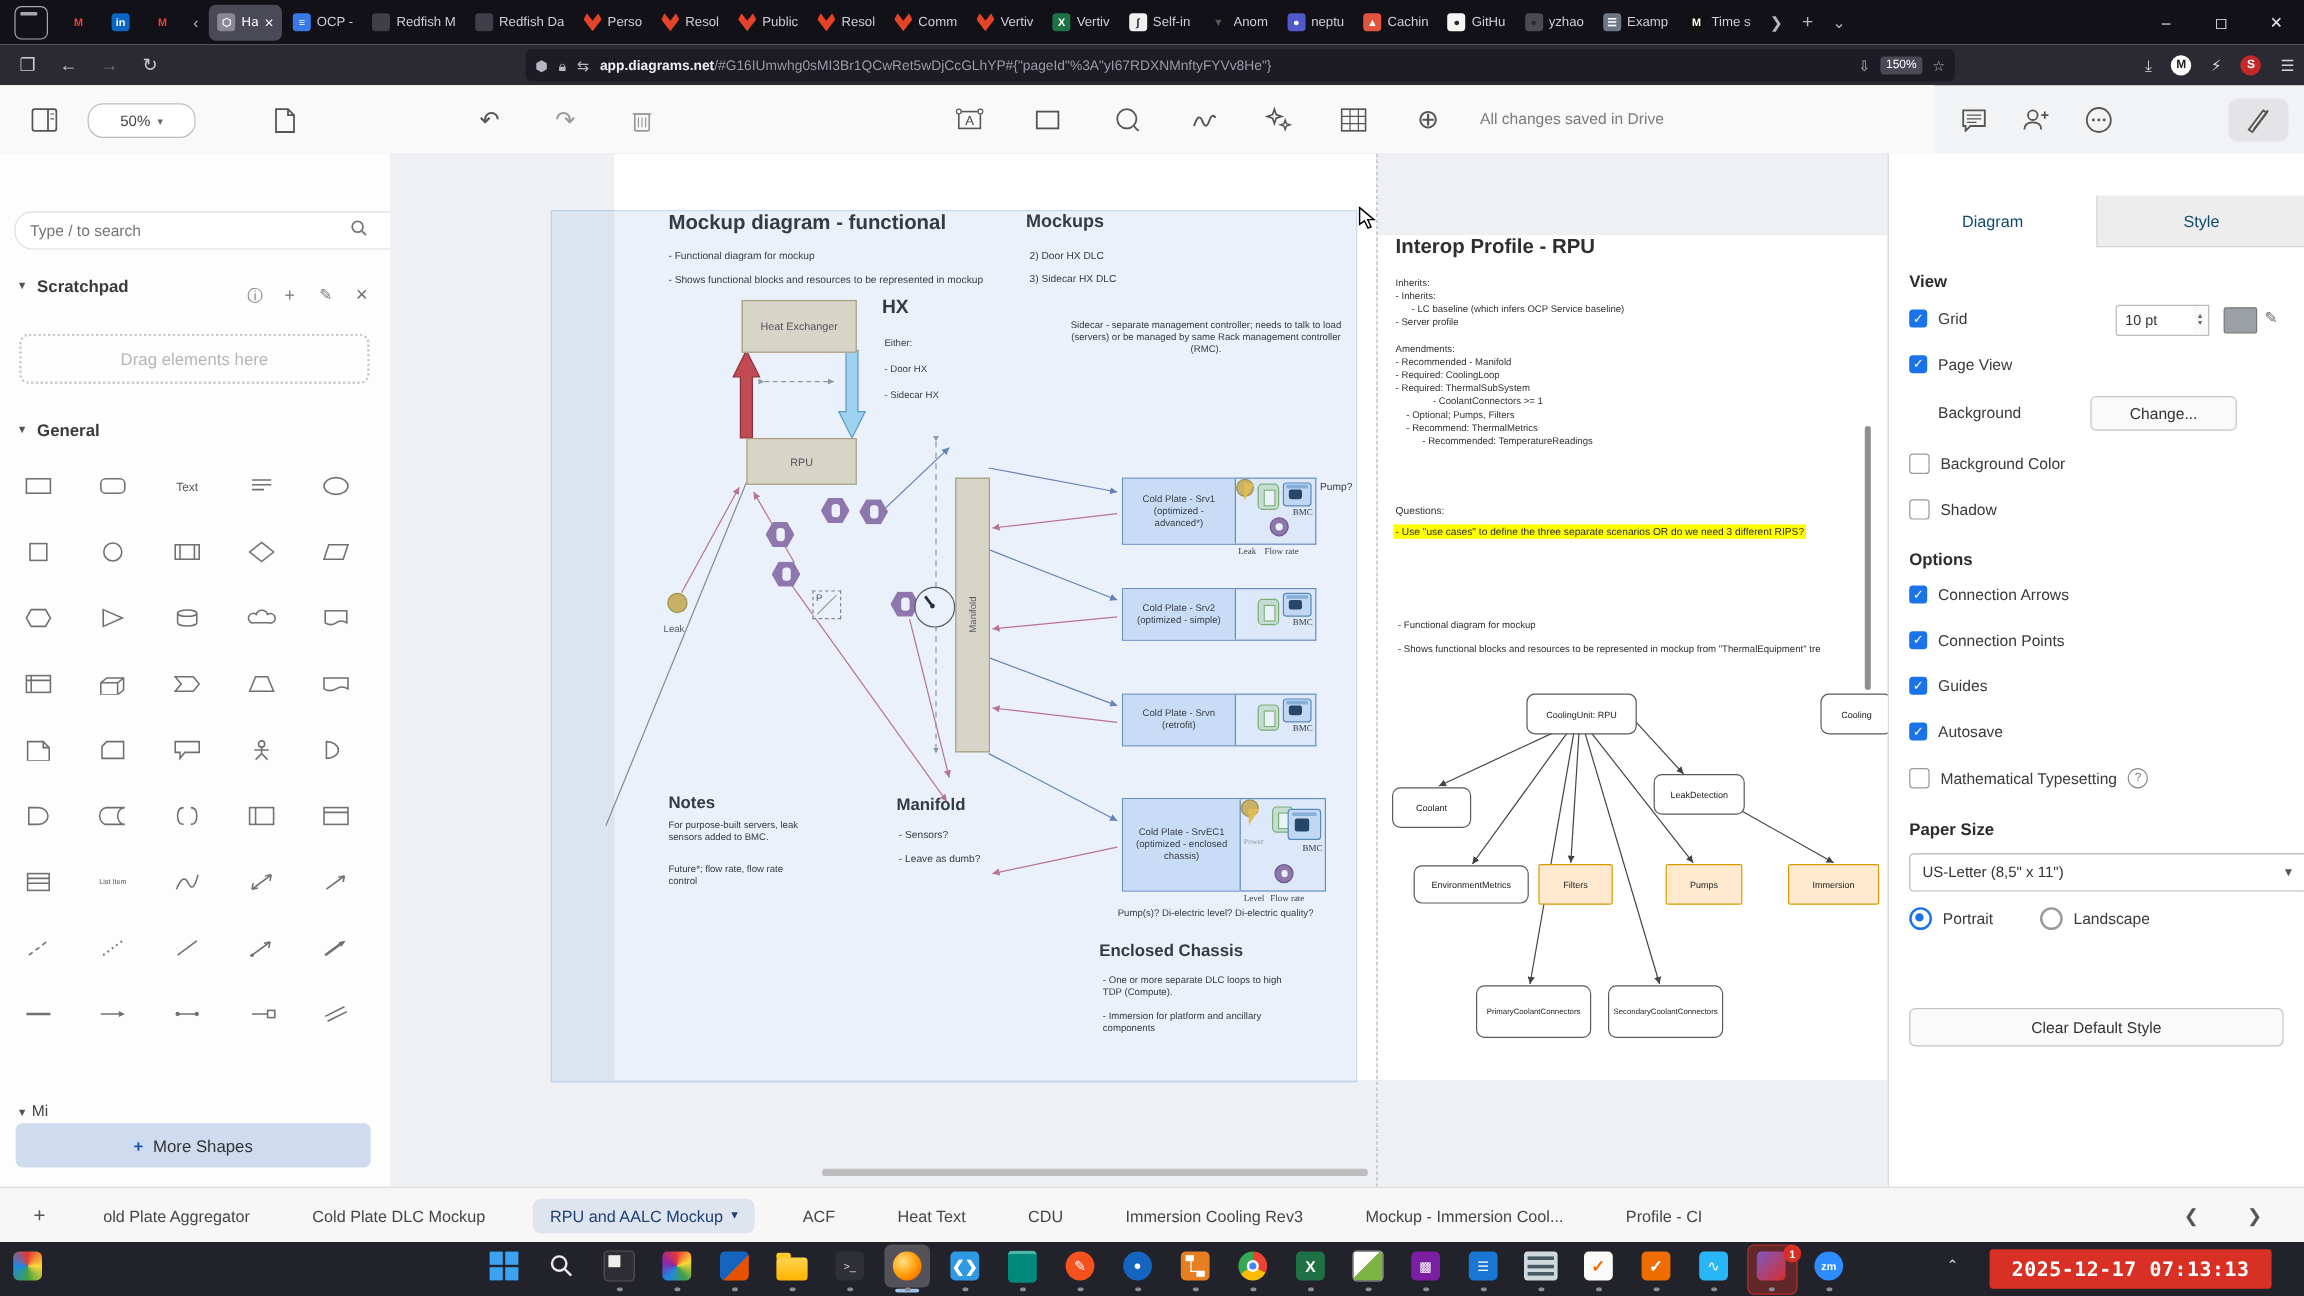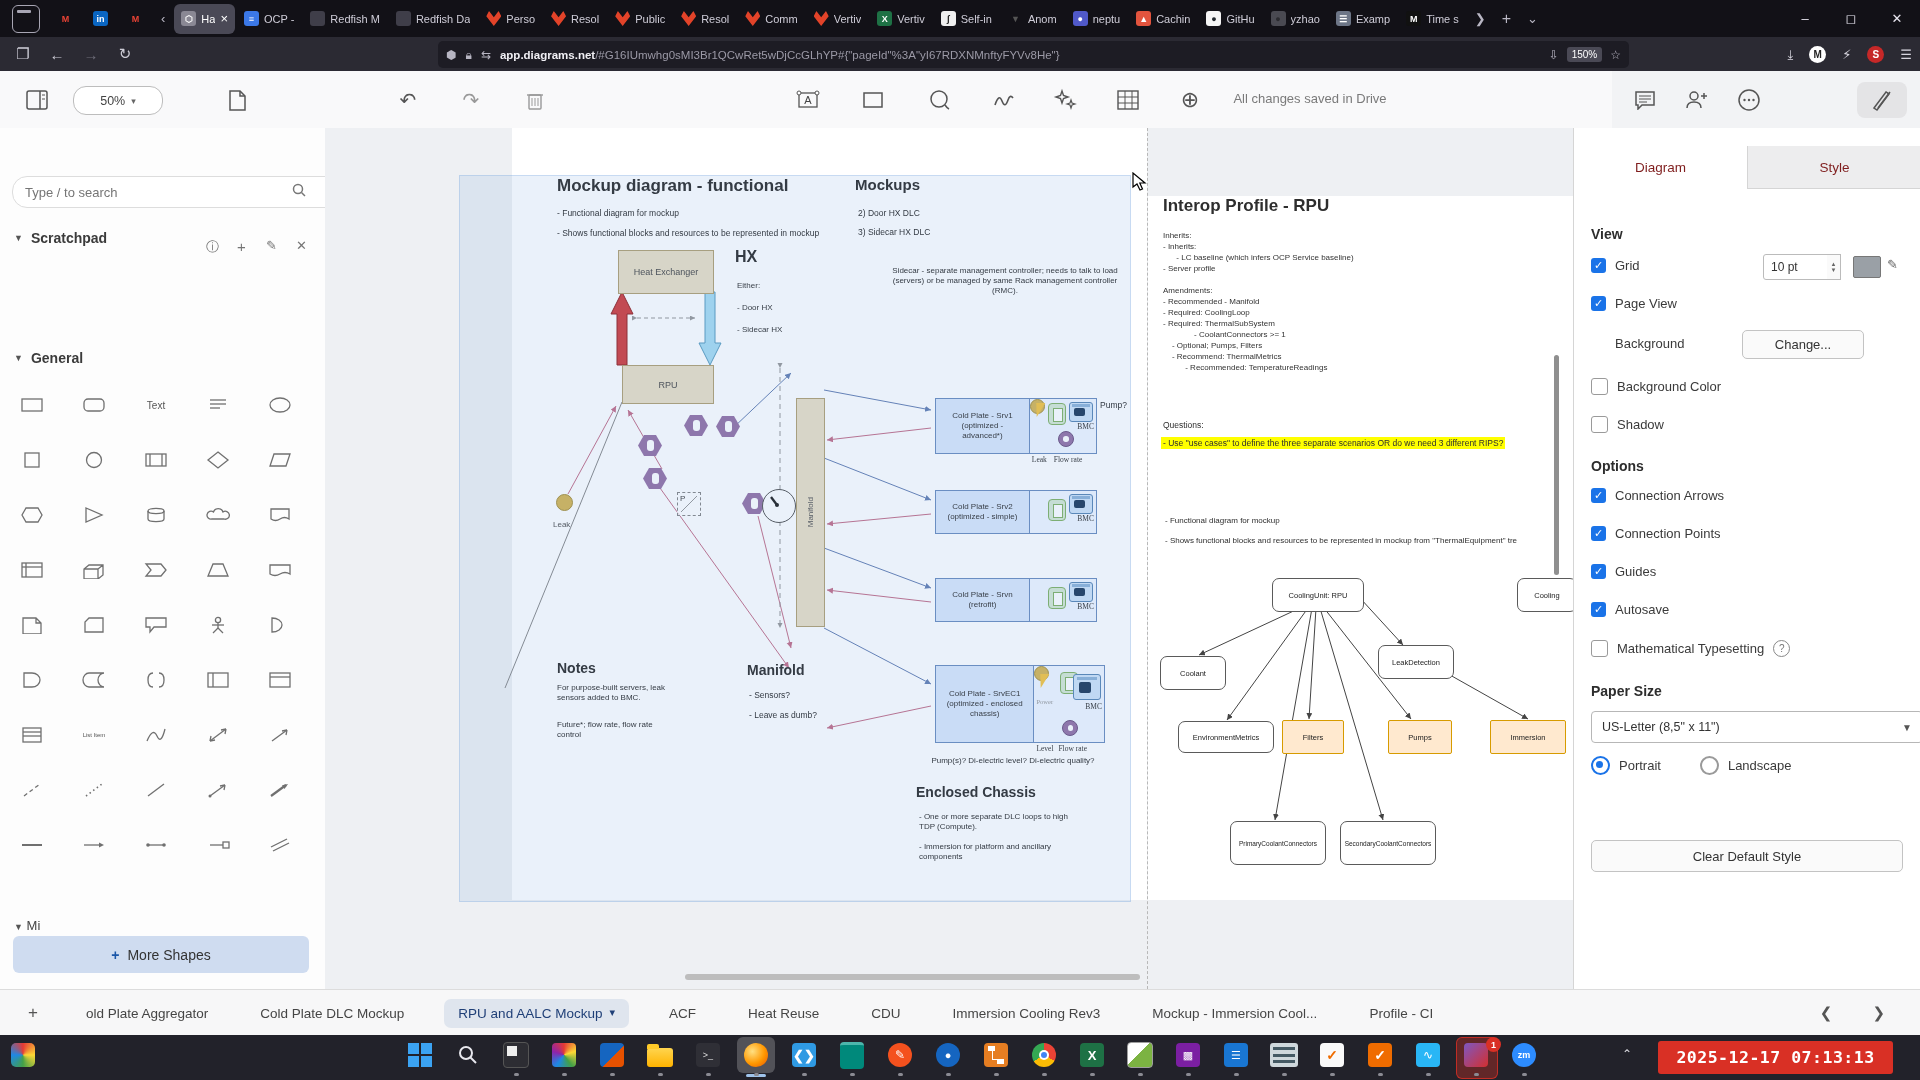--- a/index.html
+++ b/index.html
@@ -90,22 +90,22 @@
   .treenode{position:absolute;border:1.2px solid #5a5a5a;border-radius:7px;background:#fff;display:flex;
     align-items:center;justify-content:center;text-align:center;font-size:7.5px;color:#222;z-index:4;padding:1px;}
   .treenode.tan{background:#ffe9cf;border-color:#d79b00;border-radius:2px;}
   #interopbody,#hxlines{white-space:pre;font-size:8px;line-height:11px;color:#333;}
   .hl{background:#ffff00;padding:1px 2px;}
   #vscroll{left:1229px;top:227px;width:5px;height:220px;background:#8f8f8f;border-radius:3px;z-index:7;}
   #hscroll{left:360px;top:846px;width:455px;height:6px;background:#bdbdbd;border-radius:3px;z-index:7;}
   #cursor{left:806px;top:44px;z-index:10;}
   
   #rightpanel{left:1573px;top:128px;width:347px;height:861px;background:#fff;border-left:1px solid #d5d5d5;}
-  .fmt-tab{position:absolute;top:18px;height:42px;width:173px;display:flex;align-items:center;justify-content:center;
-    font-size:13.5px;color:#7f1d1d;}
+  .fmt-tab{position:absolute;top:35px;height:42px;width:173px;display:flex;align-items:center;justify-content:center;
+    font-size:13.5px;color:#0c4a6e;}
   .fmt-tab.inactive{background:#ededee;border-bottom:1px solid #d5d5d5;border-left:1px solid #d5d5d5;}
   .fmt-head{position:absolute;left:17px;font-size:14px;font-weight:bold;color:#2d2d2d;}
   .optrow{position:absolute;left:17px;display:flex;align-items:center;gap:9px;font-size:13px;color:#3a3a3a;}
   .cbx{width:15px;height:15px;border-radius:3px;flex:0 0 15px;display:flex;align-items:center;justify-content:center;}
   .cbx.on{background:#1a73e8;color:#fff;font-size:11px;}
   .cbx.off{background:#fff;border:1.5px solid #9a9a9a;}
   #gridinput{position:absolute;left:172px;top:-4px;width:62px;height:24px;border:1px solid #bbb;border-radius:3px;
     background:#fff;font-size:12px;color:#333;display:flex;align-items:center;padding-left:7px;}
   #gridstep{position:absolute;left:236px;top:-4px;width:13px;height:24px;border:1px solid #bbb;border-left:none;
     display:flex;flex-direction:column;align-items:center;justify-content:center;font-size:6px;color:#666;background:#fafafa;}
@@ -388,20 +388,21 @@
         </svg>
     </span>
     <div class="sechead" style="top:102px;">
       <span class="caret">▼</span>
       <span>Scratchpad</span>
     </div>
     <span class="padic" style="left:206px;">ⓘ</span>
     <span class="padic" style="left:237px;font-size:15px;">+</span>
     <span class="padic" style="left:266px;">✎</span>
     <span class="padic" style="left:296px;">✕</span>
+    <div id="dragbox">Drag elements here</div>
     <div class="sechead" style="top:222px;">
       <span class="caret">▼</span>
       <span>General</span>
     </div>
     <div id="shapegrid">
         <div class="shapecell" style="left: 2px; top: 0px;">
           <svg width="24" height="18" viewBox="0 0 24 18">
             <rect x="2" y="3" width="20" height="12" stroke="#707070" stroke-width="1.3" fill="none"></rect>
           </svg>
         </div>
@@ -942,21 +943,21 @@
           <span>Cold Plate DLC Mockup</span>
         </div>
         <div class="ptab active">
           <span>RPU and AALC Mockup</span>
           <span style="font-size: 11px;">▾</span>
         </div>
         <div class="ptab">
           <span>ACF</span>
         </div>
         <div class="ptab">
-          <span>Heat Reuse</span>
+          <span>Heat Text</span>
         </div>
         <div class="ptab">
           <span>CDU</span>
         </div>
         <div class="ptab">
           <span>Immersion Cooling Rev3</span>
         </div>
         <div class="ptab">
           <span>Mockup - Immersion Cool...</span>
         </div>

